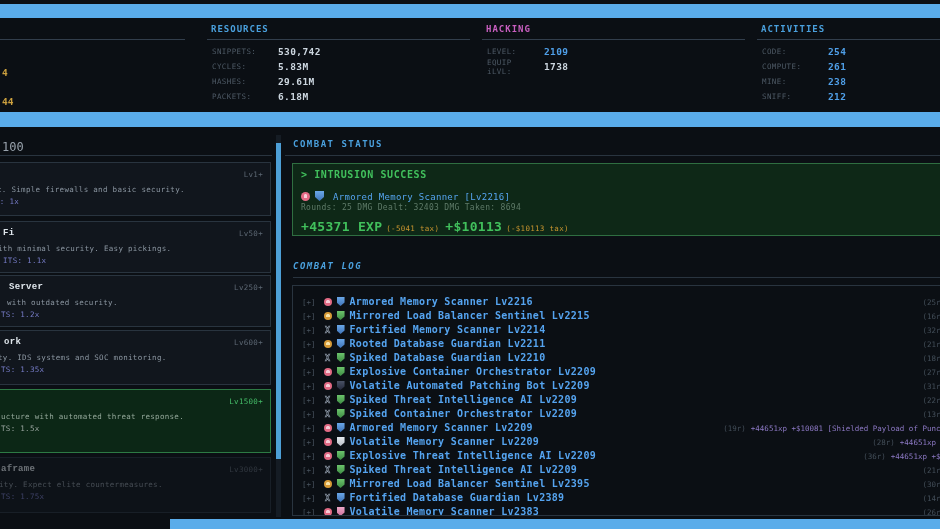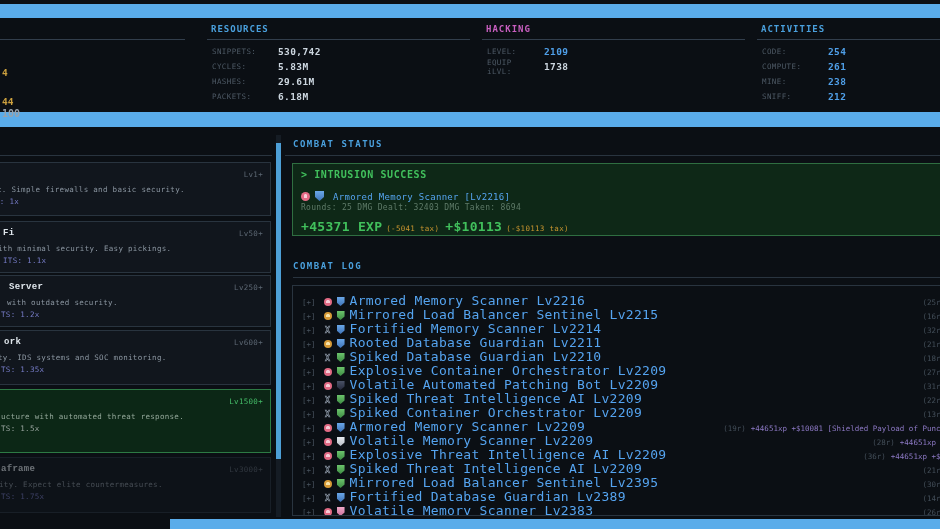--- a/index.html
+++ b/index.html
@@ -17,21 +17,21 @@
   .stat-title.blue{color:#4aa0dd;} .stat-title.magenta{color:#c95fc0;}
   .hline{position:absolute;left:0;top:15px;height:1px;background:#323e4c;width:100%;}
   .stat-rows{position:absolute;left:0;top:20px;width:100%;}
   .stat-row{display:flex;align-items:center;height:15px;padding-left:5px;gap:16px;}
   .stat-label{font-size:7.5px;color:#4e5a66;letter-spacing:.4px;width:50px;flex:0 0 auto;}
   .stat-row .stat-label.narrow{width:41px;}
   .stat-value{font-size:9.5px;font-weight:bold;letter-spacing:.4px;}
   .stat-value.white{color:#ccd6df;} .stat-value.blue{color:#4f9fe8;}
   .cutpanel{position:absolute;left:0;top:24px;width:185px;height:82px;}
   .cut-row{position:absolute;left:2px;font-weight:bold;font-size:9.5px;}
-  .cut-row.gold{color:#cda13f;} .cut-row.muted{color:#98a2ac;font-weight:bold;font-size:10px;}
+  .cut-row.gold{color:#cda13f;} .cut-row.muted{color:#98a2ac;font-weight:normal;font-size:12px;margin-top:32px;}
 
   
   .targets{position:absolute;left:0;top:128px;width:284px;height:391px;}
   .panel-underline{position:absolute;height:1px;background:#29343f;}
   .card{position:absolute;left:-221px;width:492px;background:#11161d;border:1px solid #29343f;box-sizing:border-box;}
   .card.selected{background:#0c2716;border-color:#2d7a44;}
   .card.locked{opacity:.45;}
   .card .t-name{position:absolute;top:6px;font-size:9px;font-weight:bold;color:#dfe6ec;letter-spacing:.3px;font-family:Liberation Mono, monospace;}
   .card .t-lv{position:absolute;top:7px;right:7px;font-size:7.5px;color:#5c6773;letter-spacing:.3px;}
   .card.selected .t-lv{color:#45bd68;}
@@ -51,21 +51,21 @@
   .sb-enemy-row{top:21px;height:12px;}
   .sb-enemy{font-size:9px;color:#55a4f0;letter-spacing:.3px;margin-left:4px;}
   .sb-stats{top:39px;font-size:8px;color:#5e7a68;letter-spacing:.3px;}
   .sb-exp{top:52px;height:14px;}
   .g-big{font-size:13px;font-weight:bold;color:#41c05c;letter-spacing:.3px;}
   .tax{font-size:7.5px;color:#c9952f;letter-spacing:.3px;margin:0 6px 0 4px;}
 
   .log-box{position:absolute;left:7px;top:157px;width:650px;height:231px;border:1px solid #29343f;box-sizing:border-box;overflow:hidden;padding-top:7px;}
   .log-row{position:relative;height:14px;line-height:14px;padding-left:9px;white-space:nowrap;}
   .log-prefix{font-size:7.5px;color:#49545f;margin-right:8px;}
-  .log-name{font-size:13px;color:#55a4f0;letter-spacing:.3px;}
+  .log-name{font-size:10px;color:#55a4f0;letter-spacing:.3px;font-weight:bold;}
   .log-right{position:absolute;right:-4px;top:0;white-space:nowrap;}
   .log-time{font-size:7.5px;color:#434e59;}
   .log-reward{font-size:7.5px;color:#8d79c5;margin-left:5px;}
 
   
   .orb{display:inline-block;width:8px;height:8px;border-radius:50%;vertical-align:-1px;margin-right:5px;}
   .orb.pink{background:radial-gradient(circle at 50% 45%,#f6ccd6 0 1.8px,#e26a84 1.9px);}
   .orb.orange{background:radial-gradient(circle at 50% 45%,#f7e2a8 0 1.8px,#d79a36 1.9px);}
   .shield{display:inline-block;width:8px;height:9px;vertical-align:-1px;margin-right:5px;
           clip-path:polygon(0 0,100% 0,100% 60%,50% 100%,0 60%);}
@@ -208,21 +208,21 @@
       <div class="sb-line sb-result">&gt; INTRUSION SUCCESS</div>
       <div class="sb-line sb-enemy-row big-ico">
         <span class="orb pink"></span><span class="shield blue"></span><span class="sb-enemy">Armored Memory Scanner [Lv2216]</span>
       </div>
       <div class="sb-line sb-stats">Rounds: 25  DMG Dealt: 32403  DMG Taken: 8694</div>
       <div class="sb-line sb-exp">
         <span class="g-big">+45371 EXP</span><span class="tax">(-5041 tax)</span><span class="g-big">+$10113</span><span class="tax">(-$10113 tax)</span>
       </div>
     </div>
 
-    <div class="combat-title" style="top:133px;">COMBAT LOG</div>
+    <div class="combat-title" style="top:133px;font-style:italic;">COMBAT LOG</div>
     <div class="panel-underline" style="left:8px;top:149px;width:647px;"></div>
     <div class="log-box" id="log-box">
         <div class="log-row"><span class="log-prefix">[+]</span><span class="orb pink"></span><span class="shield blue"></span><span class="log-name">Armored Memory Scanner Lv2216</span><span class="log-right"><span class="log-time">(25r)</span></span></div>
         <div class="log-row"><span class="log-prefix">[+]</span><span class="orb orange"></span><span class="shield green"></span><span class="log-name">Mirrored Load Balancer Sentinel Lv2215</span><span class="log-right"><span class="log-time">(16r)</span></span></div>
         <div class="log-row"><span class="log-prefix">[+]</span><span class="xmark">X</span><span class="shield blue"></span><span class="log-name">Fortified Memory Scanner Lv2214</span><span class="log-right"><span class="log-time">(32r)</span></span></div>
         <div class="log-row"><span class="log-prefix">[+]</span><span class="orb orange"></span><span class="shield blue"></span><span class="log-name">Rooted Database Guardian Lv2211</span><span class="log-right"><span class="log-time">(21r)</span></span></div>
         <div class="log-row"><span class="log-prefix">[+]</span><span class="xmark">X</span><span class="shield green"></span><span class="log-name">Spiked Database Guardian Lv2210</span><span class="log-right"><span class="log-time">(18r)</span></span></div>
         <div class="log-row"><span class="log-prefix">[+]</span><span class="orb pink"></span><span class="shield green"></span><span class="log-name">Explosive Container Orchestrator Lv2209</span><span class="log-right"><span class="log-time">(27r)</span></span></div>
         <div class="log-row"><span class="log-prefix">[+]</span><span class="orb pink"></span><span class="shield dark"></span><span class="log-name">Volatile Automated Patching Bot Lv2209</span><span class="log-right"><span class="log-time">(31r)</span></span></div>
         <div class="log-row"><span class="log-prefix">[+]</span><span class="xmark">X</span><span class="shield green"></span><span class="log-name">Spiked Threat Intelligence AI Lv2209</span><span class="log-right"><span class="log-time">(22r)</span></span></div>

